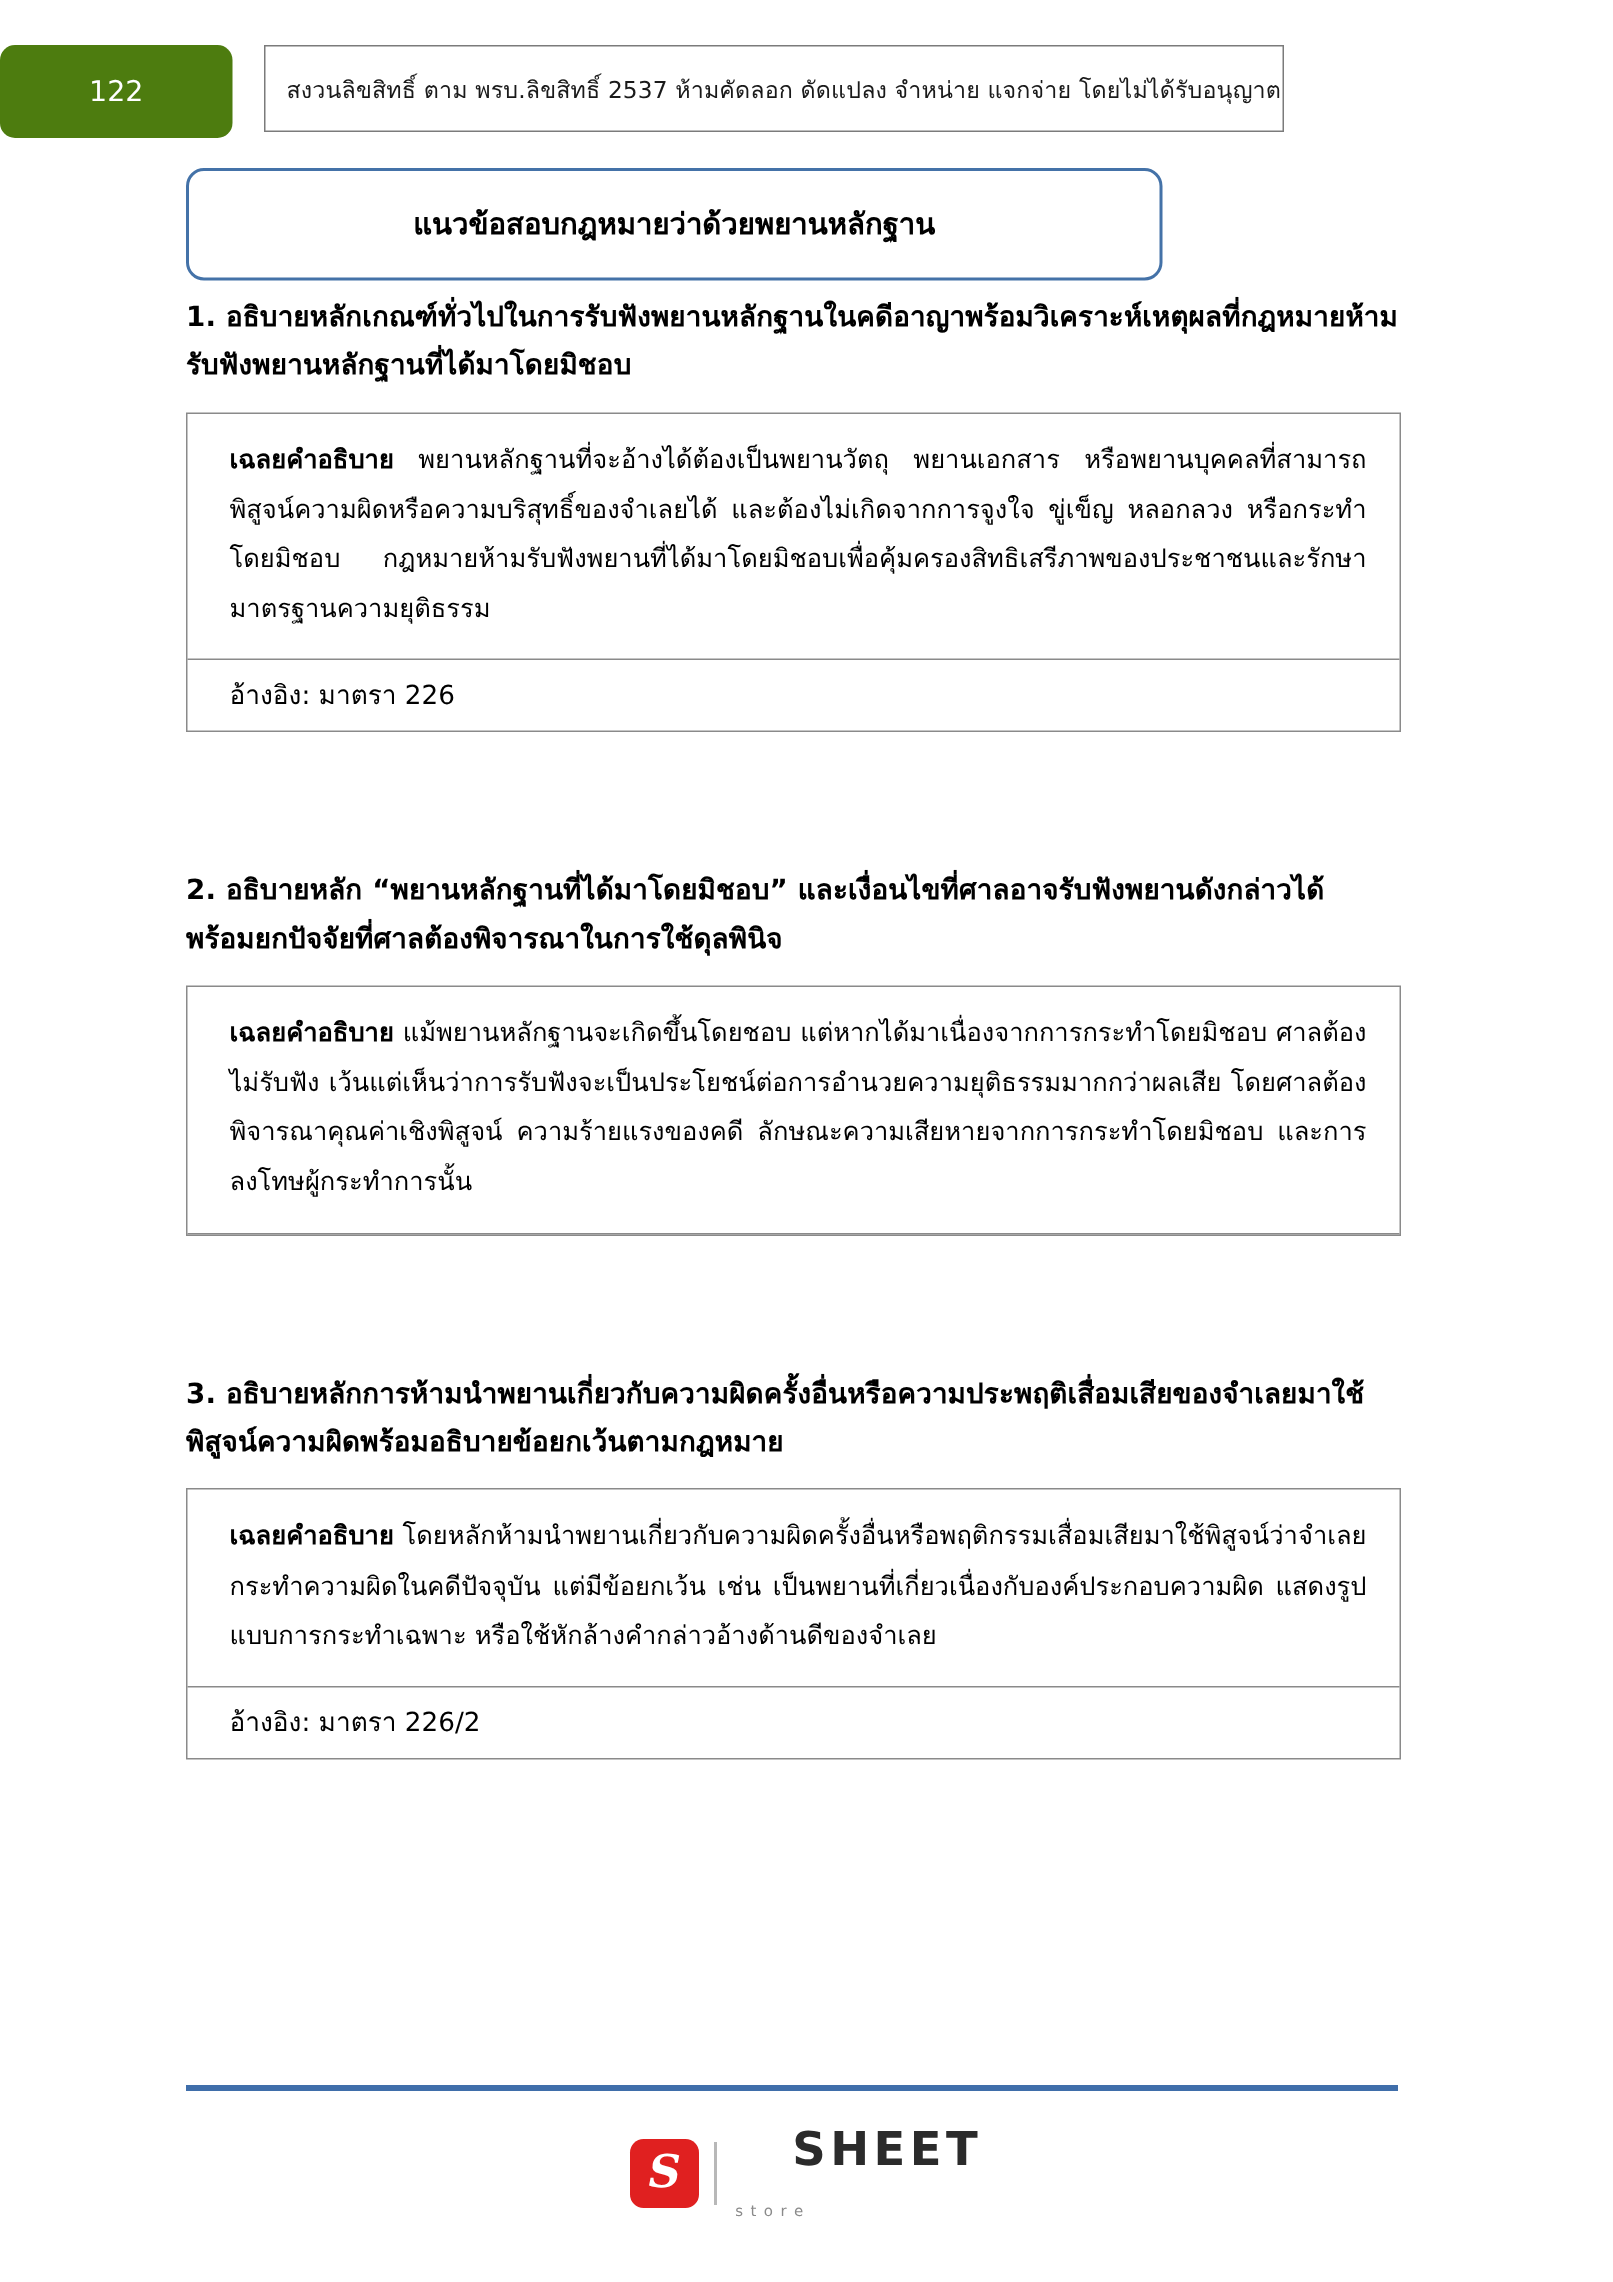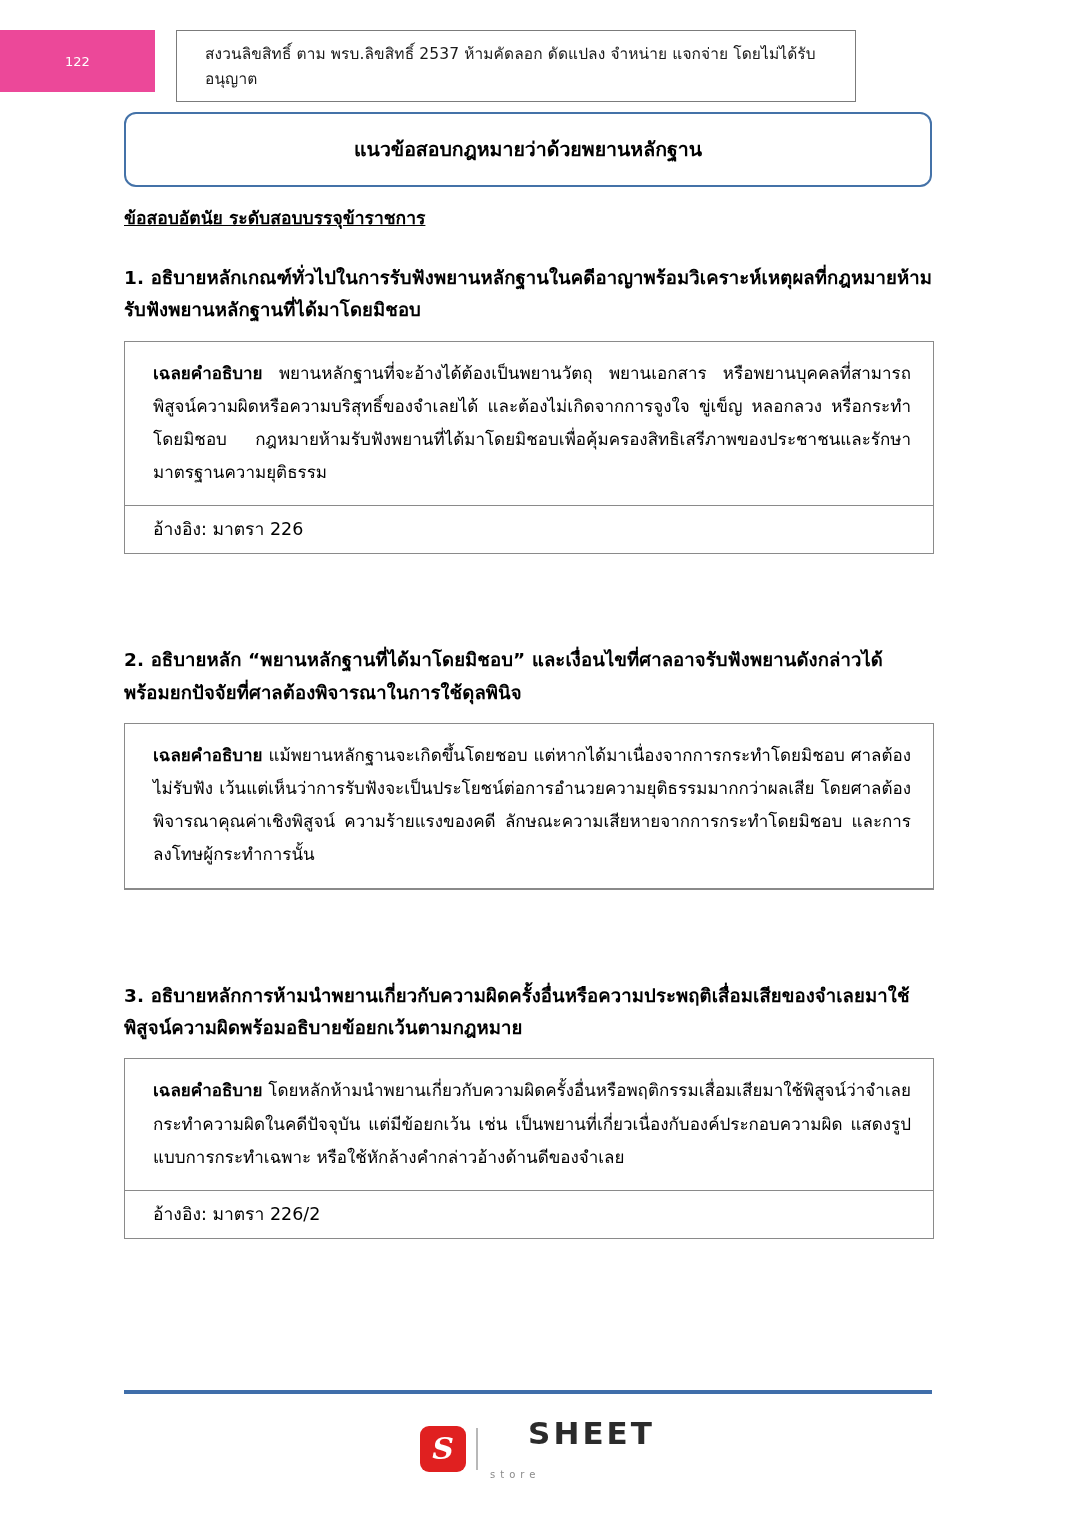--- a/index.html
+++ b/index.html
@@ -23,51 +23,52 @@
     left: 0;
     width: 1075px;
     height: 95px;
   }
   .page-number-block {
     position: absolute;
     top: 30px;
     left: 0;
     width: 155px;
     height: 62px;
-    background: #ec4899;
+    background: #4d7c0f;
     color: #ffffff;
-    font-size: 13px;
-    display: flex;
-    align-items: center;
-    justify-content: center;
+    font-size: 19px;
+    display: flex;
+    align-items: center;
+    justify-content: center;
+    border-radius: 10px;
   }
   .copyright-box {
     position: absolute;
     top: 30px;
     left: 176px;
     width: 680px;
-    height: 72px;
+    height: 58px;
     border: 1px solid #7b7b7b;
     display: flex;
     align-items: center;
-    padding-left: 28px;
+    padding-left: 14px;
     box-sizing: border-box;
   }
   .copyright-text {
     font-size: 15.5px;
     color: #1a1a1a;
     letter-spacing: 0.1px;
   }
 
   
   .title-box {
     position: absolute;
     top: 112px;
     left: 124px;
-    width: 808px;
+    width: 651px;
     height: 75px;
     border: 2px solid #4472a8;
     border-radius: 12px;
     display: flex;
     align-items: center;
     justify-content: center;
     box-sizing: border-box;
   }
   .title-text {
     font-size: 19.5px;
@@ -192,21 +193,20 @@
     <div class="copyright-text">สงวนลิขสิทธิ์ ตาม พรบ.ลิขสิทธิ์ 2537 ห้ามคัดลอก ดัดแปลง จำหน่าย แจกจ่าย โดยไม่ได้รับอนุญาต</div>
   </div>
 </div>
 
 <div class="title-box">
   <div class="title-text">แนวข้อสอบกฎหมายว่าด้วยพยานหลักฐาน</div>
 </div>
 
 <div class="content">
 
-  <div class="subtitle">ข้อสอบอัตนัย ระดับสอบบรรจุข้าราชการ</div>
 
   <div class="question">1. อธิบายหลักเกณฑ์ทั่วไปในการรับฟังพยานหลักฐานในคดีอาญาพร้อมวิเคราะห์เหตุผลที่กฎหมายห้ามรับฟังพยานหลักฐานที่ได้มาโดยมิชอบ</div>
   <div class="answer-table">
     <div class="answer-body">
       <p>
         <span class="answer-label">เฉลยคำอธิบาย</span>
         <span>พยานหลักฐานที่จะอ้างได้ต้องเป็นพยานวัตถุ พยานเอกสาร หรือพยานบุคคลที่สามารถพิสูจน์ความผิดหรือความบริสุทธิ์ของจำเลยได้ และต้องไม่เกิดจากการจูงใจ ขู่เข็ญ หลอกลวง หรือกระทำโดยมิชอบ กฎหมายห้ามรับฟังพยานที่ได้มาโดยมิชอบเพื่อคุ้มครองสิทธิเสรีภาพของประชาชนและรักษามาตรฐานความยุติธรรม</span>
       </p>
     </div>
     <div class="answer-ref">อ้างอิง: มาตรา 226</div>

